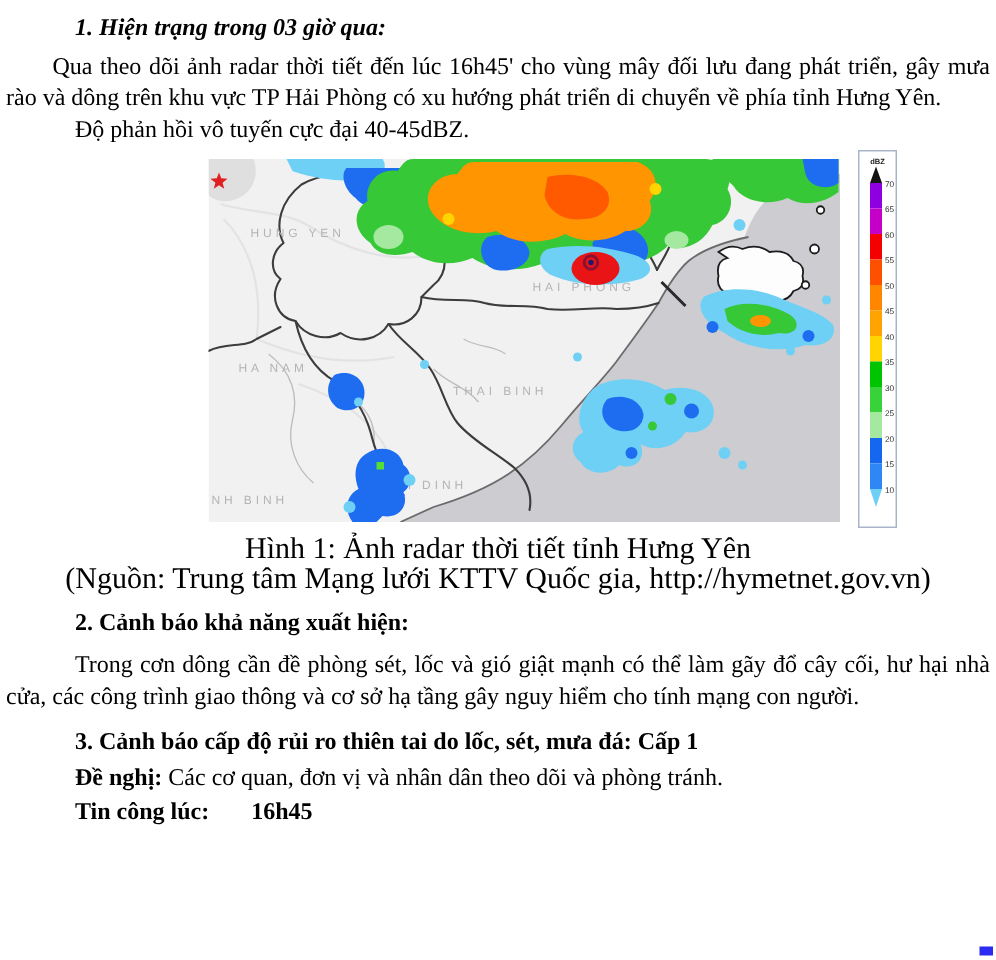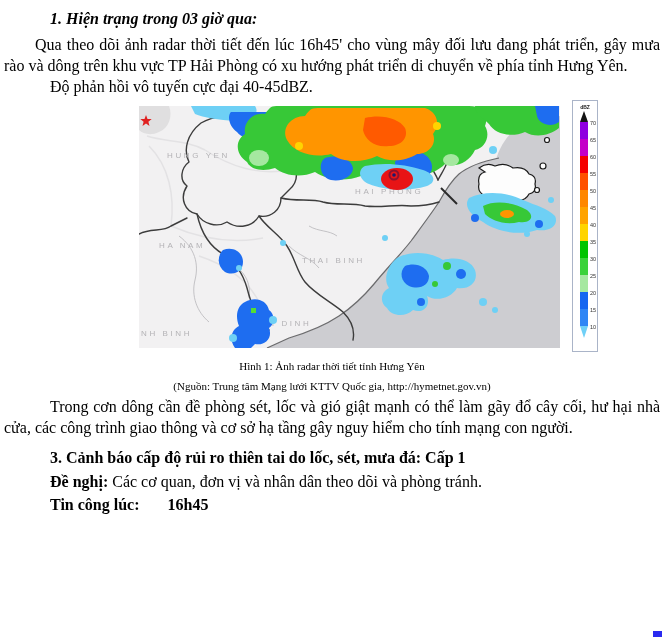--- a/index.html
+++ b/index.html
@@ -15,21 +15,21 @@
   .figure{position:relative;height:248px;margin-top:7px;text-align:center;}
   .map-wrap{position:absolute;left:135px;top:2px;width:421px;height:242px;}
   .map-wrap svg{display:block;}
   .map-label{font-family:"Liberation Sans","DejaVu Sans",sans-serif;font-size:8px;
              letter-spacing:2.6px;fill:#b4b3b6;}
   .colorbar{position:absolute;left:568px;top:-4px;width:26px;height:252px;
             background:#fff;border:1px solid #aab4c8;box-sizing:border-box;}
   .cb-title{font-family:"Liberation Sans","DejaVu Sans",sans-serif;font-size:5px;
             font-weight:bold;fill:#222;}
   .cb-tick{font-family:"Liberation Sans","DejaVu Sans",sans-serif;font-size:5.5px;fill:#333;}
-  .caption{margin:0;text-align:center;font-size:11px;line-height:20px;}
+  .caption{margin:0;text-align:center;font-size:20px;line-height:20px;}
   .cap1{margin-top:4px;}
   .h2{margin-top:9px;margin-bottom:7px;text-indent:46px;}
   .h3{margin-top:9px;margin-bottom:3px;text-indent:46px;}
   .lastline{margin-top:2px;}
   .time-value{margin-left:28px;font-weight:bold;}
   .bold{font-weight:bold;}
   .artifact{position:absolute;right:2px;bottom:3px;width:9px;height:6px;background:#2a2af0;}
 </style>
 </head>
 <body>
@@ -183,20 +183,21 @@
           <text x="17" y="210.5" class="cb-tick">15</text>
           <text x="17" y="227.5" class="cb-tick">10</text>
           <polygon points="7,225 15,225 11,237" fill="#6fd0f7"></polygon>
         </svg>
     </div>
   </div>
 
   <p class="caption cap1">Hình 1: Ảnh radar thời tiết tỉnh Hưng Yên</p>
   <p class="caption">(Nguồn: Trung tâm Mạng lưới KTTV Quốc gia, http://hymetnet.gov.vn)</p>
 
+  <p class="h h2">2. Cảnh báo khả năng xuất hiện:</p>
   <p class="para ind46">Trong cơn dông cần đề phòng sét, lốc và gió giật mạnh có thể làm gãy đổ cây cối, hư hại nhà cửa, các công trình giao thông và cơ sở hạ tầng gây nguy hiểm cho tính mạng con người.</p>
 
   <p class="h h3">3. Cảnh báo cấp độ rủi ro thiên tai do lốc, sét, mưa đá: Cấp 1</p>
   <p class="para ind46 lastline"><span class="bold">Đề nghị:</span><span> Các cơ quan, đơn vị và nhân dân theo dõi và phòng tránh.</span></p>
   <p class="para ind46 lastline"><span class="bold">Tin công lúc:</span><span class="time-value">16h45</span></p>
 
 </div>
 
 <div class="artifact"></div>
 

